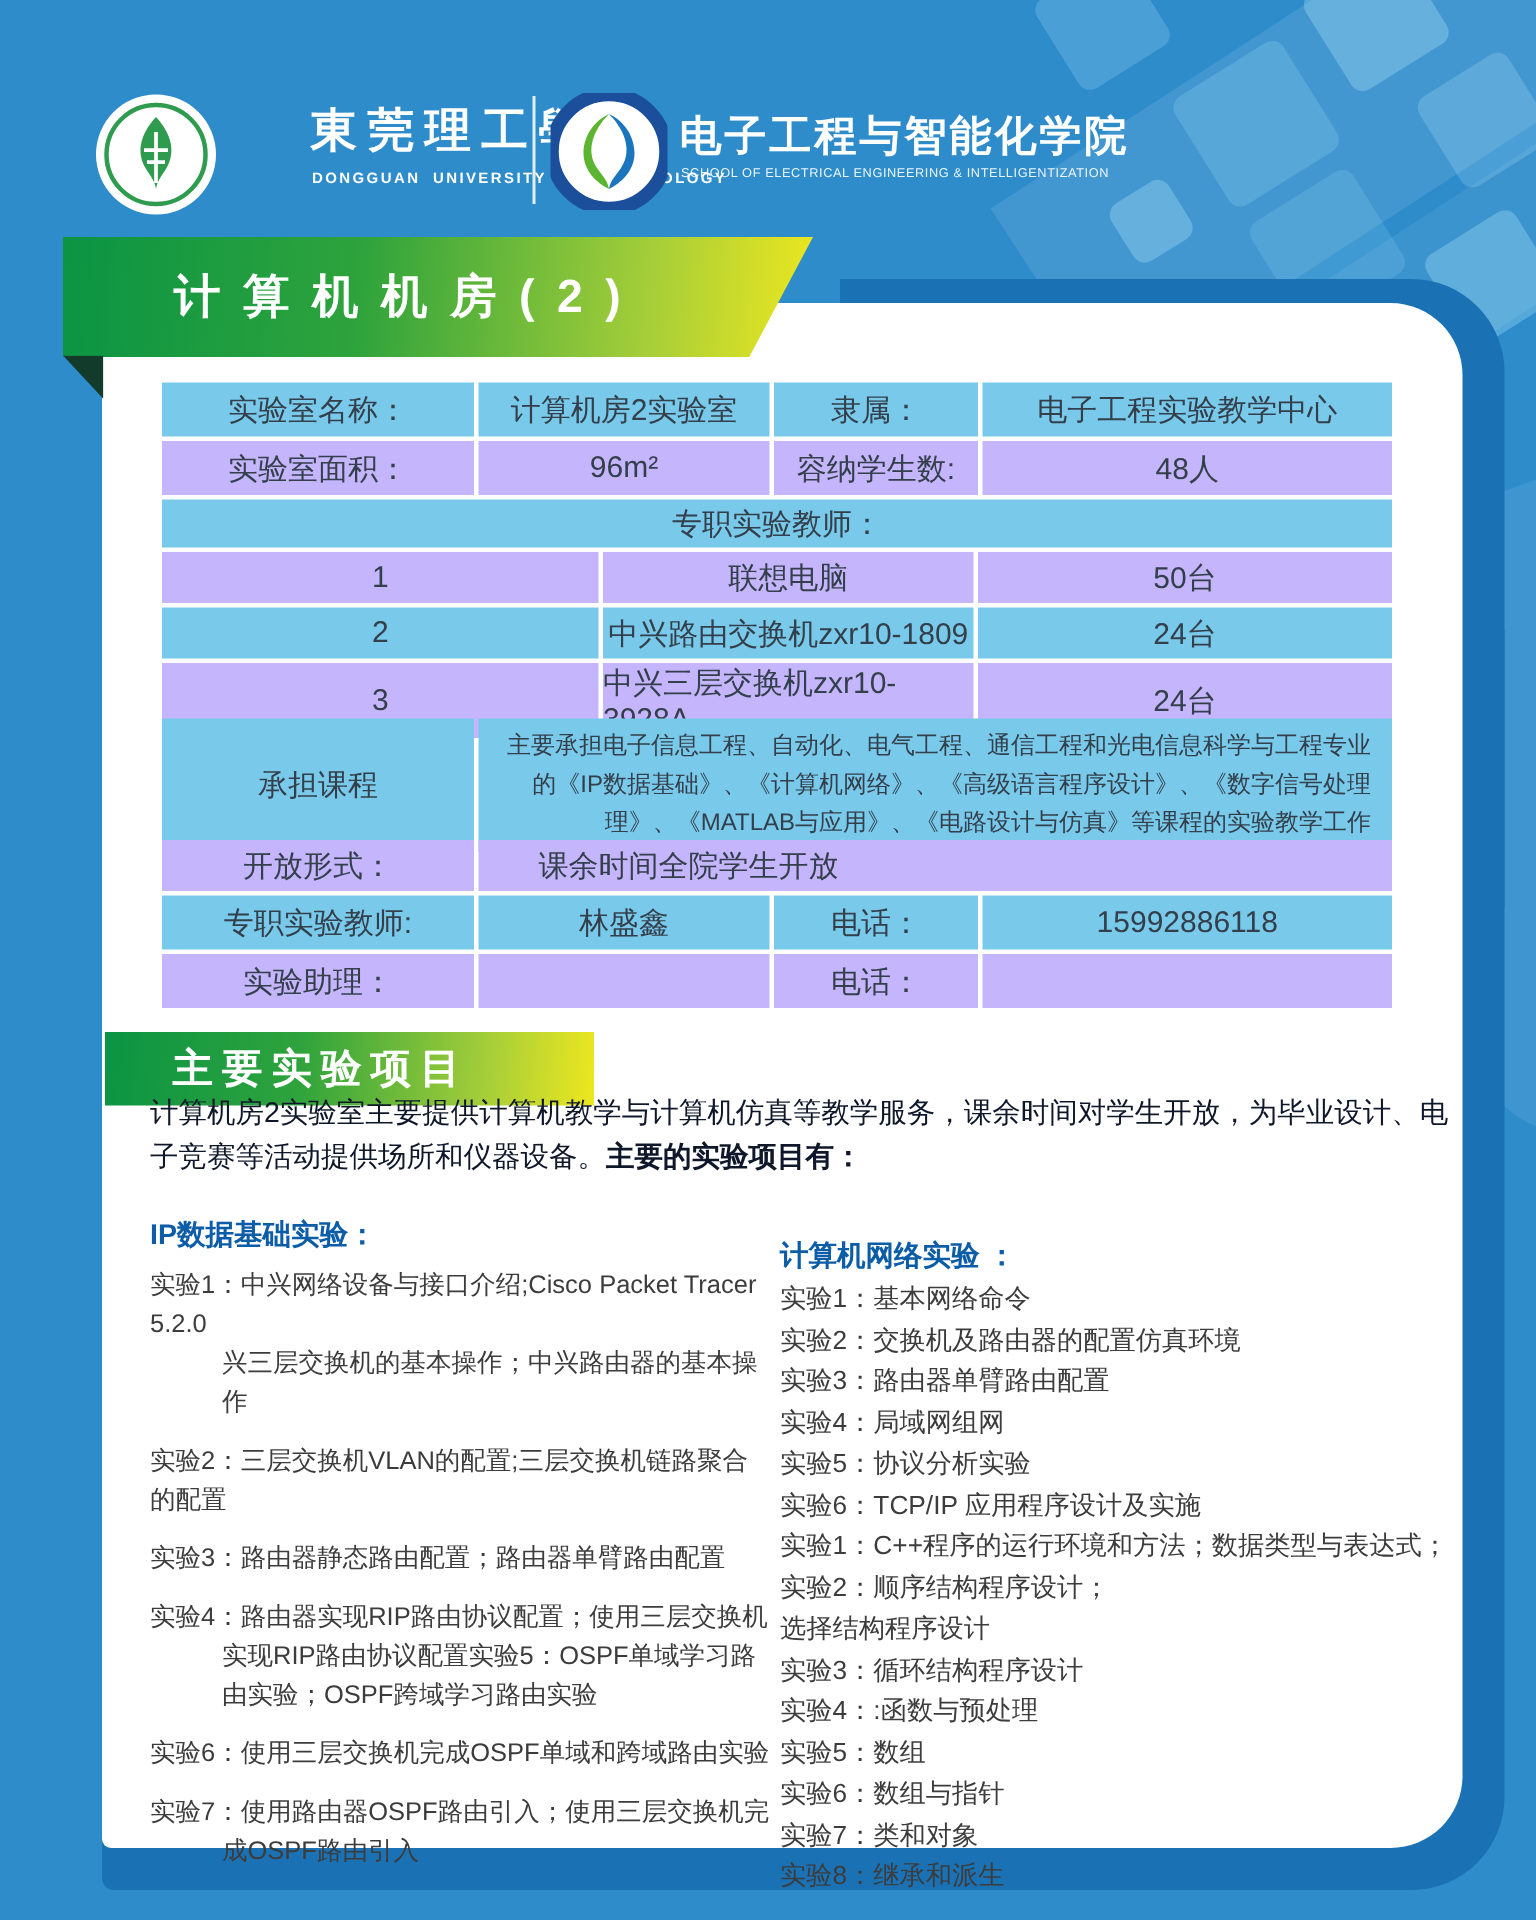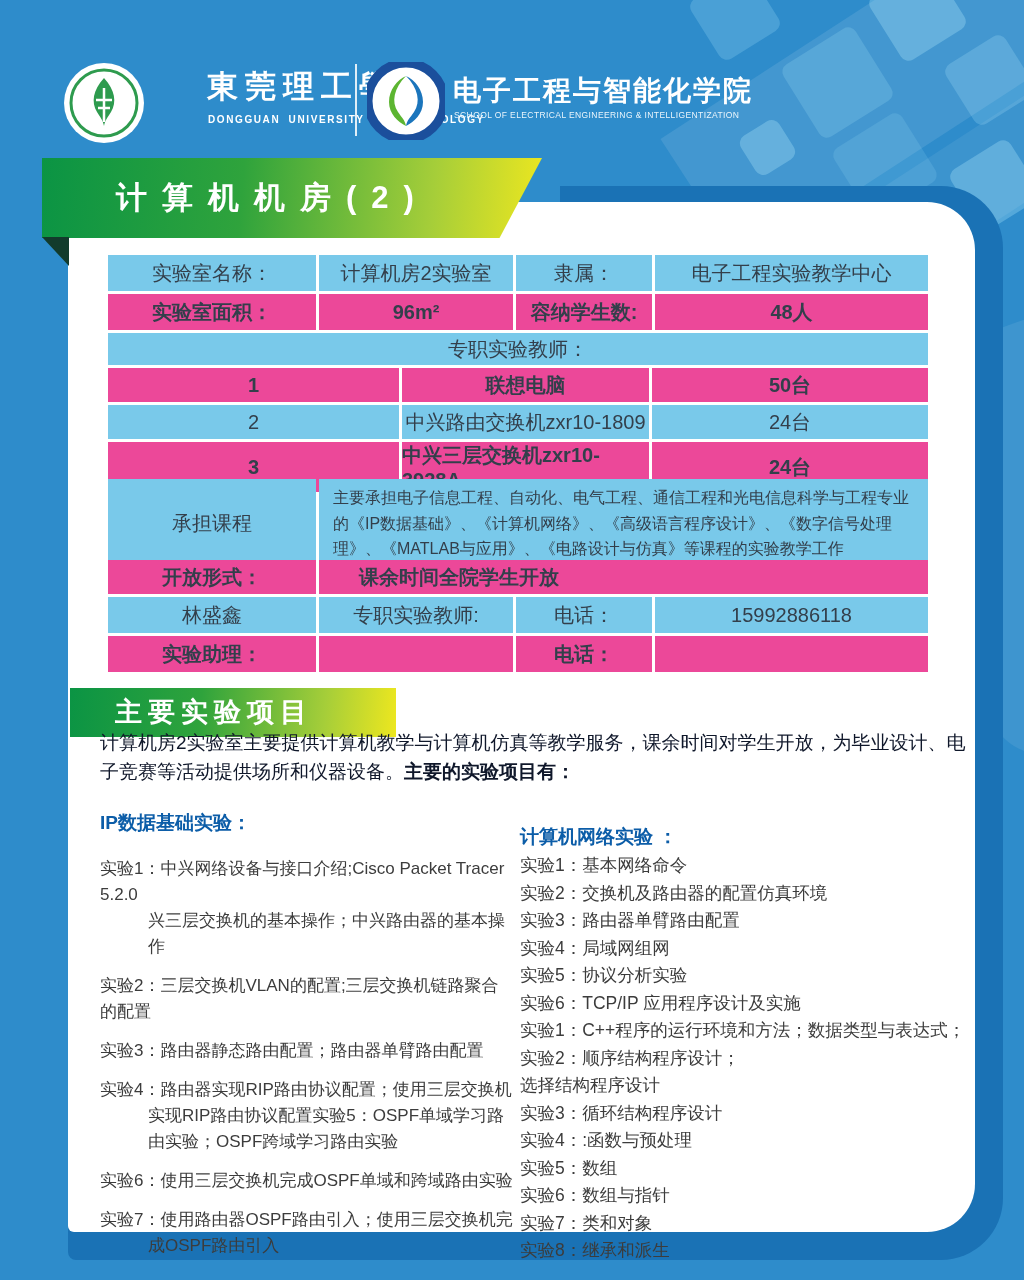--- a/index.html
+++ b/index.html
@@ -48,34 +48,34 @@
 
   
   .tbl{position:absolute;left:108px;top:255px;width:820px;}
   .row{display:grid;column-gap:3px;margin-bottom:3px;color:#333F4B;font-size:20px;}
   .row > div{display:flex;align-items:center;justify-content:center;}
   .g4{grid-template-columns:208px 194px 136px 273px;}
   .g3{grid-template-columns:291px 247px 276px;}
   .g2{grid-template-columns:208px 609px;}
   .g1{grid-template-columns:820px;}
   .dark > div{background:#79C9EA;}
-  .light > div{background:#ec4899;font-weight:bold;}
+  .light > div{background:#c4b5fd;}
   .h36{height:36px;} .h34{height:34px;} .h32{height:32px;} .h78{height:78px;}
   .cell-left{justify-content:flex-start !important;text-align:left !important;padding-left:40px;box-sizing:border-box;}
-  .course-text{justify-content:flex-start !important;text-align:left;
+  .course-text{justify-content:flex-start !important;text-align:right;
       font-size:16px;line-height:1.6;padding:6px 14px 6px 14px;box-sizing:border-box;}
 
   
   .intro{position:absolute;left:100px;top:728px;width:866px;font-size:19px;
          line-height:1.55;color:#0f172a;}
   .intro .ind{text-indent:2em;display:inline;}
   .intro b{font-weight:bold;}
   .col-left{position:absolute;left:100px;top:810px;width:415px;color:#3C3C3C;}
   .col-right{position:absolute;left:520px;top:810px;width:450px;color:#3C3C3C;}
-  .col-head{color:#0C5DA8;font-weight:bold;font-size:19px;margin-bottom:20px;}
+  .col-head{color:#0C5DA8;font-weight:bold;font-size:19px;margin-bottom:8px;}
   .exp-item{font-size:17px;line-height:26px;margin-bottom:13px;}
   .exp-item .cont{margin-left:48px;}
   .rline{font-size:17.5px;line-height:27.5px;}
   .col-right .col-head{margin-bottom:2px;margin-top:14px;}
 </style>
 </head>
 <body>
 
 <div class="stage">
 
@@ -159,22 +159,22 @@
     </div>
     <div class="row g2 dark h78">
       <div>承担课程</div>
       <div class="course-text">主要承担电子信息工程、自动化、电气工程、通信工程和光电信息科学与工程专业的《IP数据基础》、《计算机网络》、《高级语言程序设计》、《数字信号处理理》、《MATLAB与应用》、《电路设计与仿真》等课程的实验教学工作</div>
     </div>
     <div class="row g2 light h34">
       <div>开放形式：</div>
       <div class="cell-left">课余时间全院学生开放</div>
     </div>
     <div class="row g4 dark h36">
+      <div>专职实验教师:</div>
       <div>林盛鑫</div>
-      <div>专职实验教师:</div>
       <div>电话：</div>
       <div>15992886118</div>
     </div>
     <div class="row g4 light h36">
       <div>实验助理：</div>
       <div></div>
       <div>电话：</div>
       <div></div>
     </div>
   </div>

